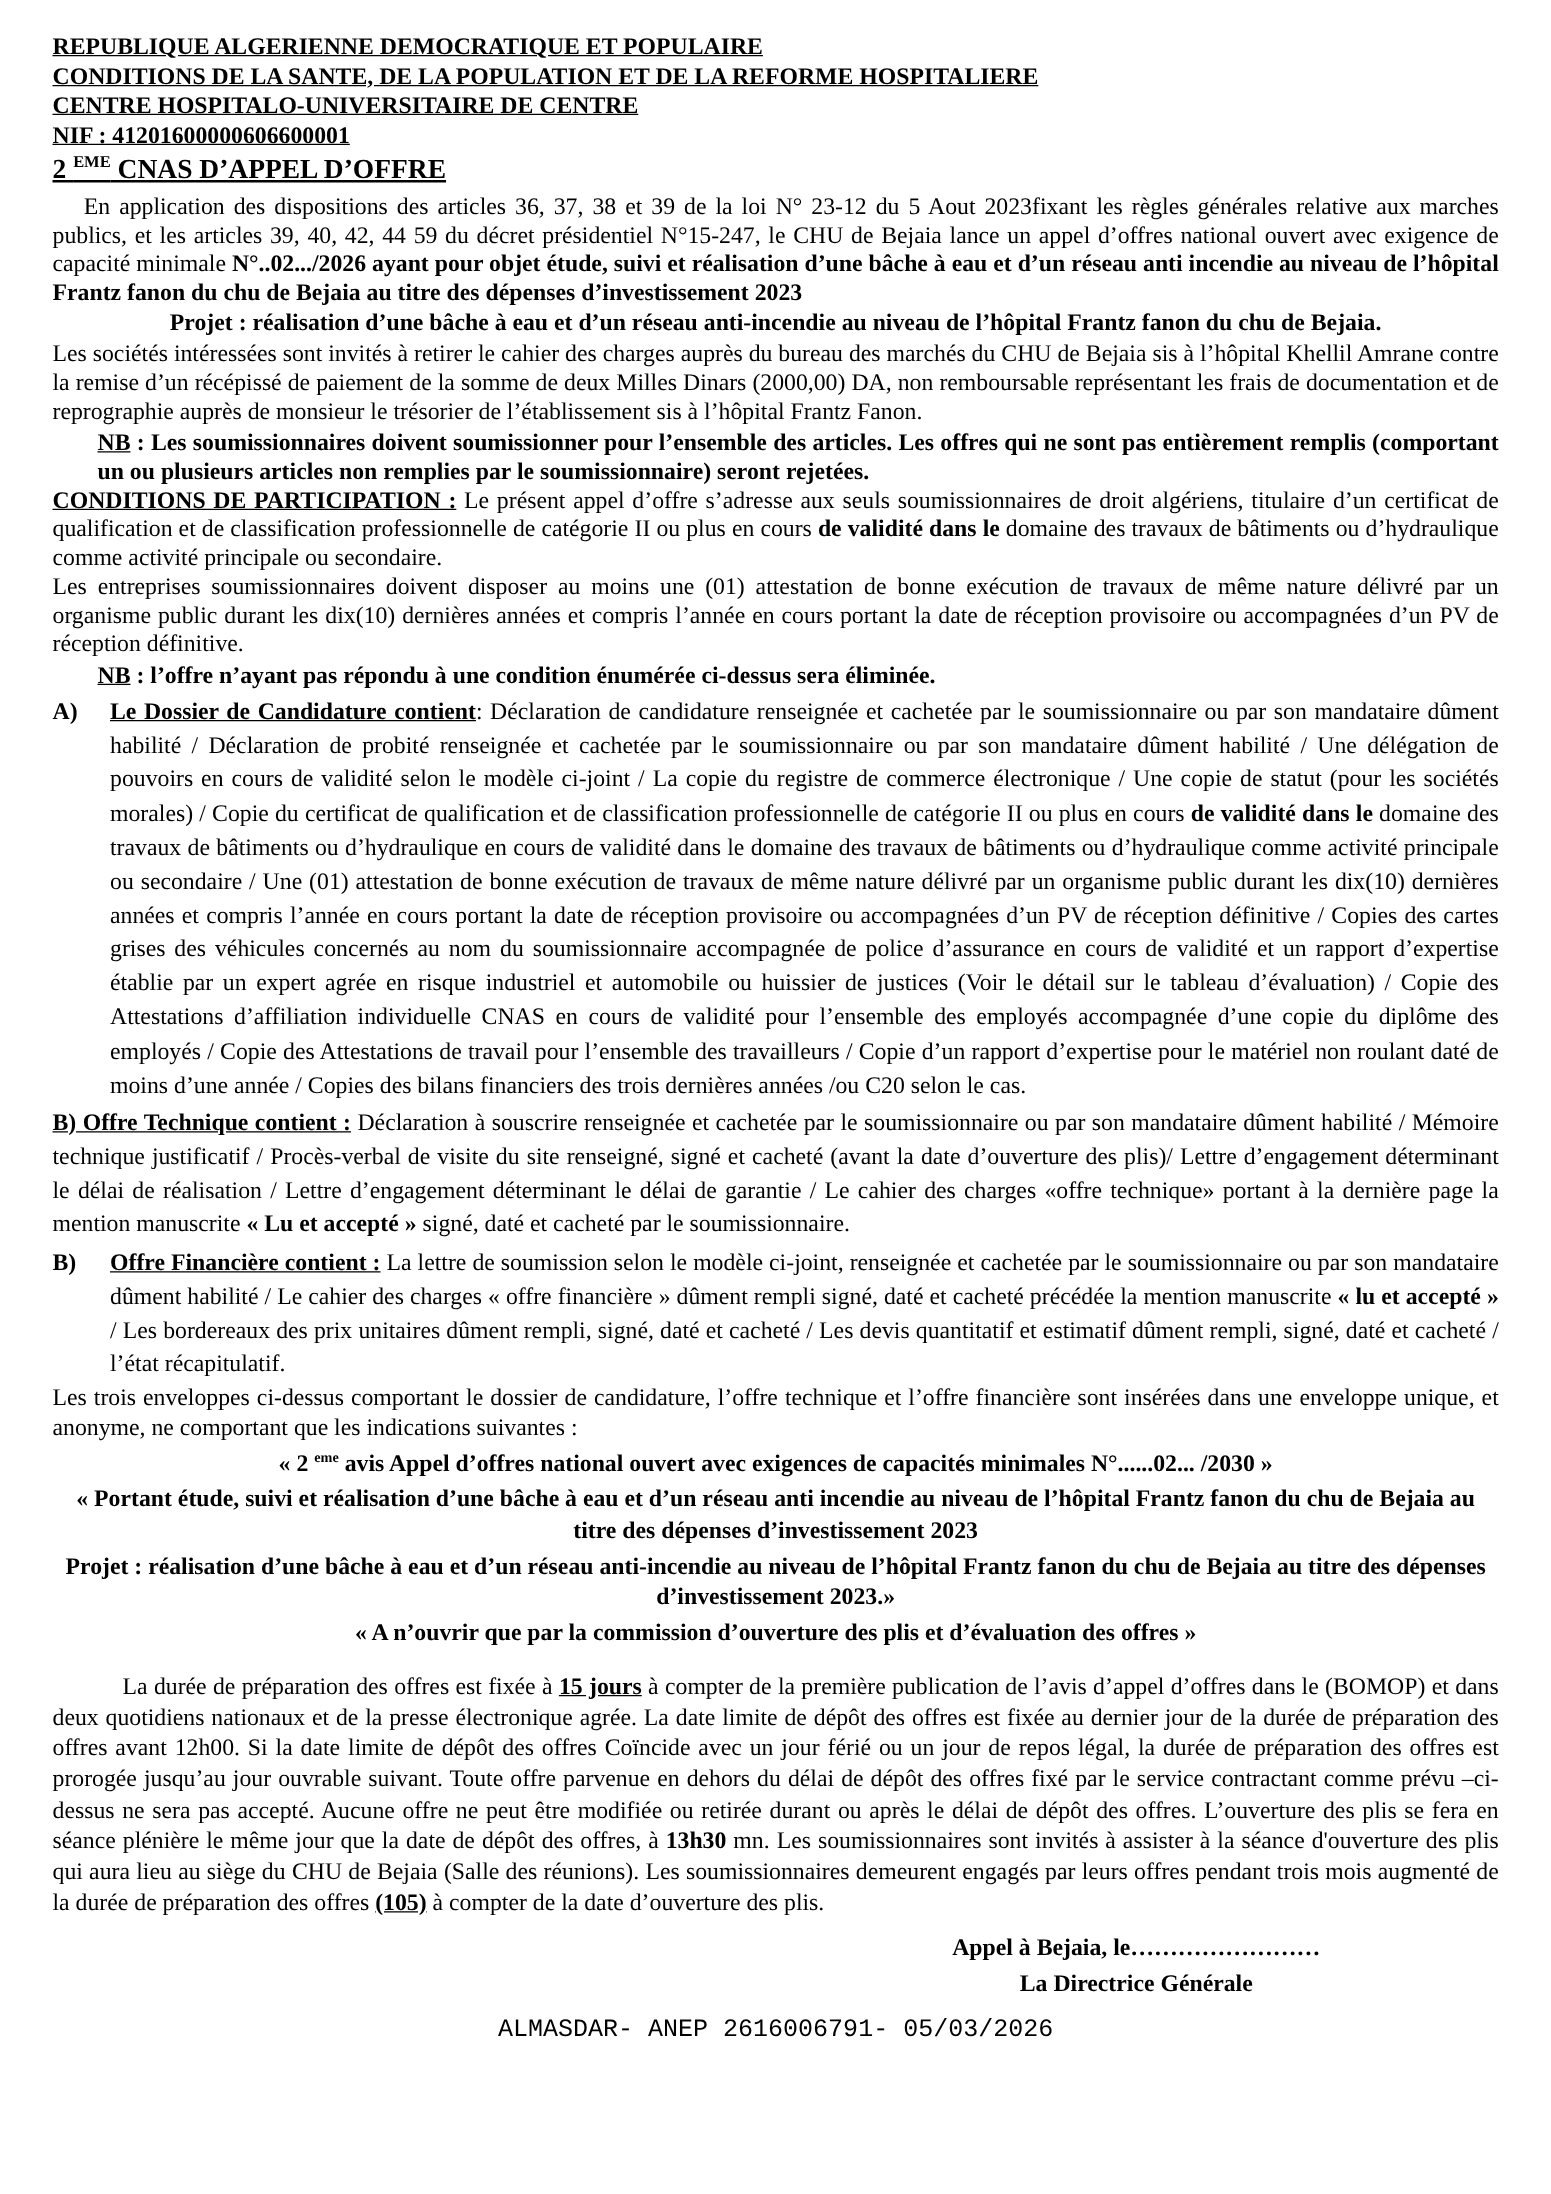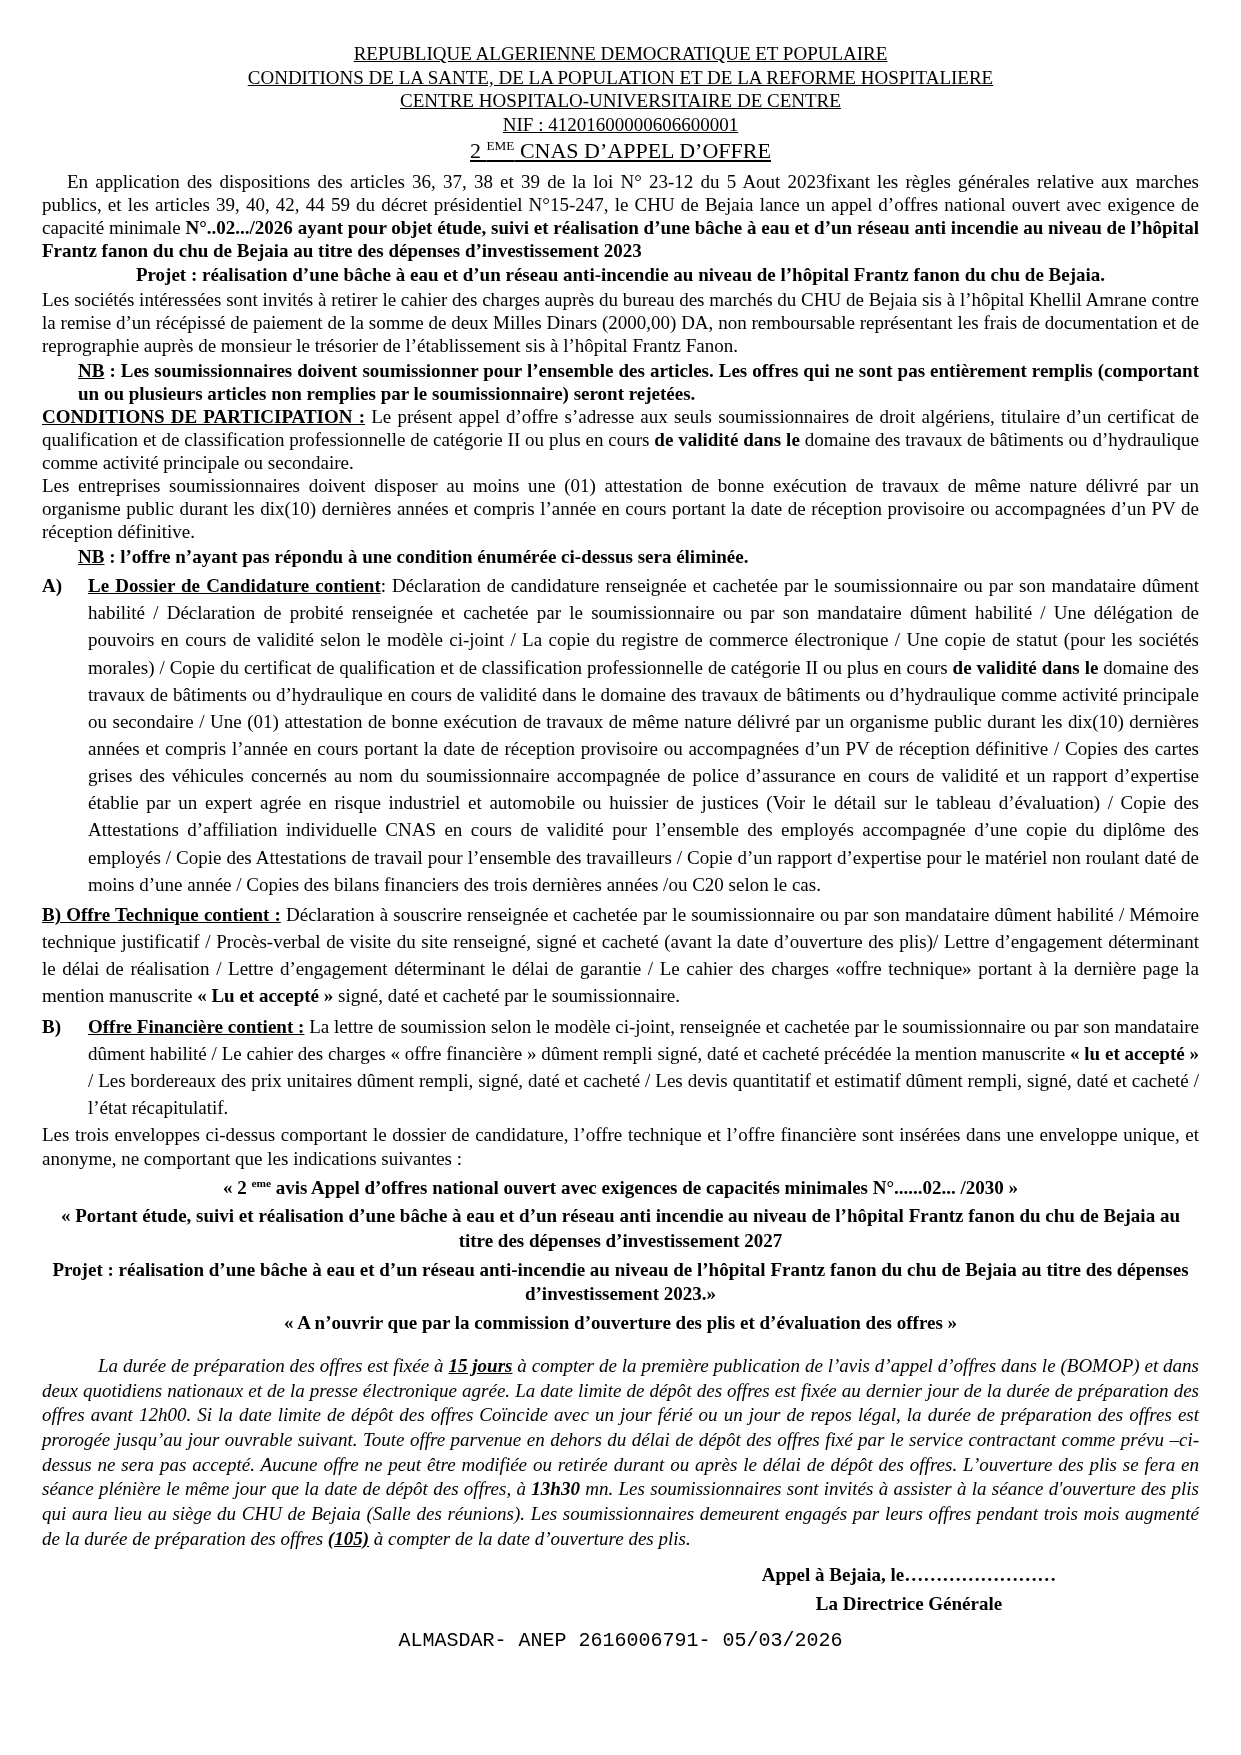--- a/index.html
+++ b/index.html
@@ -5,42 +5,42 @@
   * { margin:0; padding:0; box-sizing:border-box; }
   html,body { background:#ffffff; }
   .page {
     width:1241px; height:1755px;
     padding:26px 42px 0 42px;
     font-family:"Liberation Serif","DejaVu Serif",serif;
     font-size:19px; color:#000;
     overflow:hidden;
     position:relative;
   }
-  .header { text-align:center; font-weight:400;margin-top:16px; }
+  .header { font-weight:700; }
   .header .hl { text-decoration:underline; line-height:1.24; }
   .doc-title { margin-top:2px; font-size:22px; line-height:1.2; }
   .doc-title .tu { text-decoration:underline; }
   sup { font-size:0.6em; vertical-align:super; line-height:0; }
   p { line-height:1.21; }
   .j { text-align:justify; }
   .b { font-weight:700; }
   .u { text-decoration:underline; }
   .bu { font-weight:700; text-decoration:underline; }
   .intro { margin-top:6px; text-indent:25px; }
   .projet { text-align:center; font-weight:700; line-height:1.25; }
   .retrait { margin-top:3px; }
   .nb { font-weight:700; margin:2px 0 0 36px; }
   .entre { }
   .sec { line-height:1.43; margin-top:3px; }
   .hang { position:relative; padding-left:46px; }
   .hang .marker { position:absolute; left:0; top:0; font-weight:700; }
   .envel { margin-top:2px; line-height:1.25; }
   .mentions { margin-top:5px; text-align:center; font-weight:700; }
   .mentions p { line-height:1.3; margin:4px 0; }
-  .duree { margin-top:18px; line-height:1.3; text-indent:56px;font-style:italic; }
+  .duree { margin-top:18px; line-height:1.3; text-indent:56px; }
   .signature { margin:10px 120px 0 auto; width:340px; text-align:center; font-weight:700; line-height:1.5; }
   .footer { margin-top:11px; text-align:center; font-family:Liberation Mono, monospace; font-size:20px; }
 </style>
 </head>
 <body>
 
 <div class="page">
 
   <div class="header">
     <div class="hl">REPUBLIQUE ALGERIENNE DEMOCRATIQUE ET POPULAIRE</div>
@@ -67,21 +67,21 @@
   <p class="j sec hang"><span class="marker">A)</span><span class="bu">Le  Dossier de Candidature contient</span><span>: Déclaration de candidature renseignée et cachetée par le soumissionnaire ou par son mandataire dûment habilité / Déclaration de probité renseignée et cachetée par le soumissionnaire ou par son mandataire dûment habilité /  Une délégation de pouvoirs en cours de validité selon le modèle ci-joint / La copie du registre de commerce électronique /  Une copie de statut (pour les sociétés morales)  /  Copie du certificat de qualification et de classification professionnelle de catégorie II ou plus en cours </span><span class="b">de validité dans le</span><span> domaine des travaux de bâtiments ou d’hydraulique en cours de validité dans le domaine des travaux de bâtiments ou d’hydraulique comme activité principale ou secondaire / Une (01)  attestation de bonne exécution de travaux de même nature délivré par un organisme public durant les dix(10) dernières années et compris l’année en cours portant la date de réception provisoire ou accompagnées d’un PV de réception définitive / Copies des cartes grises des véhicules concernés au nom du soumissionnaire accompagnée de police d’assurance en cours de validité et un rapport d’expertise établie par un expert agrée en risque industriel et automobile ou huissier de justices (Voir le détail sur le tableau d’évaluation) /  Copie des Attestations d’affiliation individuelle CNAS en cours de validité pour l’ensemble des employés accompagnée d’une copie du diplôme des employés / Copie des Attestations de travail pour l’ensemble des travailleurs / Copie d’un rapport d’expertise pour le matériel non roulant daté  de moins d’une année / Copies des bilans financiers des trois dernières années  /ou C20 selon le cas.</span></p>
 
   <p class="j sec"><span class="bu">B) Offre Technique contient :</span><span> Déclaration à souscrire renseignée et cachetée par le soumissionnaire ou par son mandataire dûment habilité / Mémoire technique justificatif / Procès-verbal de visite du site renseigné, signé et cacheté (avant la date d’ouverture des plis)/ Lettre d’engagement déterminant le délai de réalisation / Lettre d’engagement déterminant le délai de garantie / Le cahier des charges «offre technique» portant à la dernière page la mention manuscrite </span><span class="b">« Lu et accepté »</span><span>   signé, daté et cacheté par le soumissionnaire.</span></p>
 
   <p class="j sec hang"><span class="marker">B)</span><span class="bu">Offre Financière contient :</span><span> La lettre de soumission selon le modèle ci-joint, renseignée et cachetée par le soumissionnaire ou par son mandataire dûment habilité / Le cahier des charges « offre financière » dûment rempli signé, daté et cacheté précédée la mention manuscrite </span><span class="b">« lu et accepté »</span><span> / Les bordereaux des prix unitaires dûment rempli, signé, daté et cacheté / Les devis quantitatif et estimatif dûment rempli, signé, daté et cacheté / l’état récapitulatif.</span></p>
 
   <p class="j envel">Les trois enveloppes ci-dessus comportant le dossier de candidature, l’offre technique et l’offre financière sont insérées dans une enveloppe unique, et anonyme, ne comportant que les indications suivantes :</p>
 
   <div class="mentions">
     <p><span>« 2 </span><sup>eme</sup><span> avis Appel d’offres national ouvert avec exigences de capacités minimales N°......02...  /2030 »</span></p>
-    <p>« Portant étude, suivi et réalisation d’une bâche à eau et d’un réseau anti incendie au niveau de l’hôpital Frantz fanon du chu de Bejaia au titre des dépenses d’investissement 2027</p>
+    <p>« Portant étude, suivi et réalisation d’une bâche à eau et d’un réseau anti incendie au niveau de l’hôpital Frantz fanon du chu de Bejaia au titre des dépenses d’investissement 2023</p>
     <p>Projet : réalisation d’une bâche à eau et d’un réseau anti-incendie au niveau de l’hôpital Frantz fanon du chu de Bejaia au titre des dépenses d’investissement 2023.»</p>
     <p>« A n’ouvrir que par la commission d’ouverture des plis et d’évaluation des offres »</p>
   </div>
 
   <p class="j duree"><span>La durée de préparation des offres est fixée à </span><span class="bu">15 jours</span><span> à compter de la première publication de l’avis d’appel d’offres dans le (BOMOP) et dans deux quotidiens nationaux et de la presse électronique agrée. La date limite de dépôt des offres est fixée au dernier jour de la durée de préparation des offres avant 12h00. Si la date limite de dépôt des offres Coïncide avec un jour férié ou un jour de repos légal, la durée de préparation des offres est prorogée jusqu’au jour ouvrable suivant. Toute offre parvenue en dehors du délai de dépôt des offres fixé par le service contractant comme prévu –ci-dessus ne sera pas accepté. Aucune offre ne peut être modifiée ou retirée durant ou après le délai de dépôt des offres. L’ouverture des plis se fera en séance plénière le même jour que la date de dépôt des offres, à </span><span class="b">13h30</span><span> mn. Les soumissionnaires sont invités à assister à la séance d'ouverture des plis qui aura lieu au siège du CHU de Bejaia (Salle des réunions). Les soumissionnaires demeurent engagés par leurs offres pendant trois mois augmenté de la durée de préparation des offres </span><span class="bu">(105)</span><span> à compter de la date d’ouverture des plis.</span></p>
 
   <div class="signature">
     <div>Appel à Bejaia, le……………………</div>
     <div>La Directrice Générale</div>
   </div>

